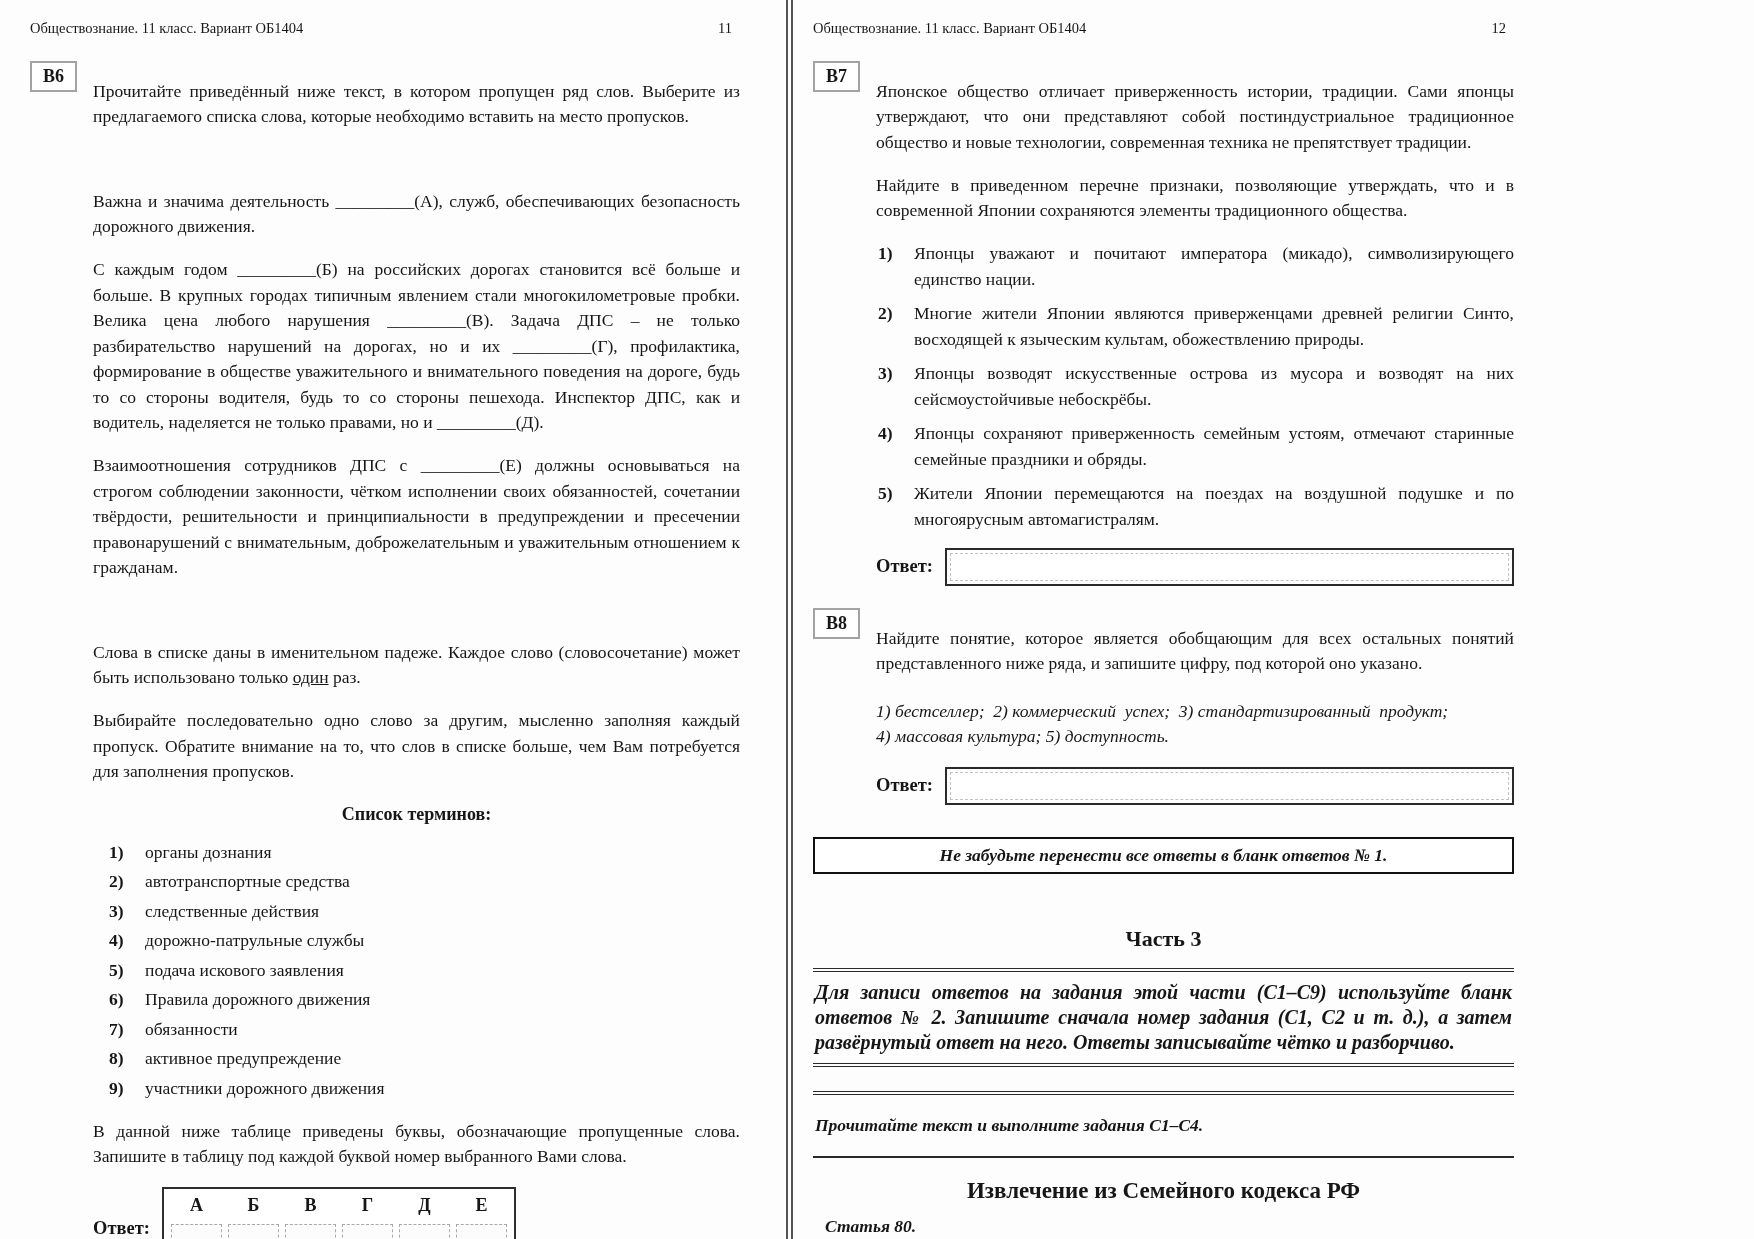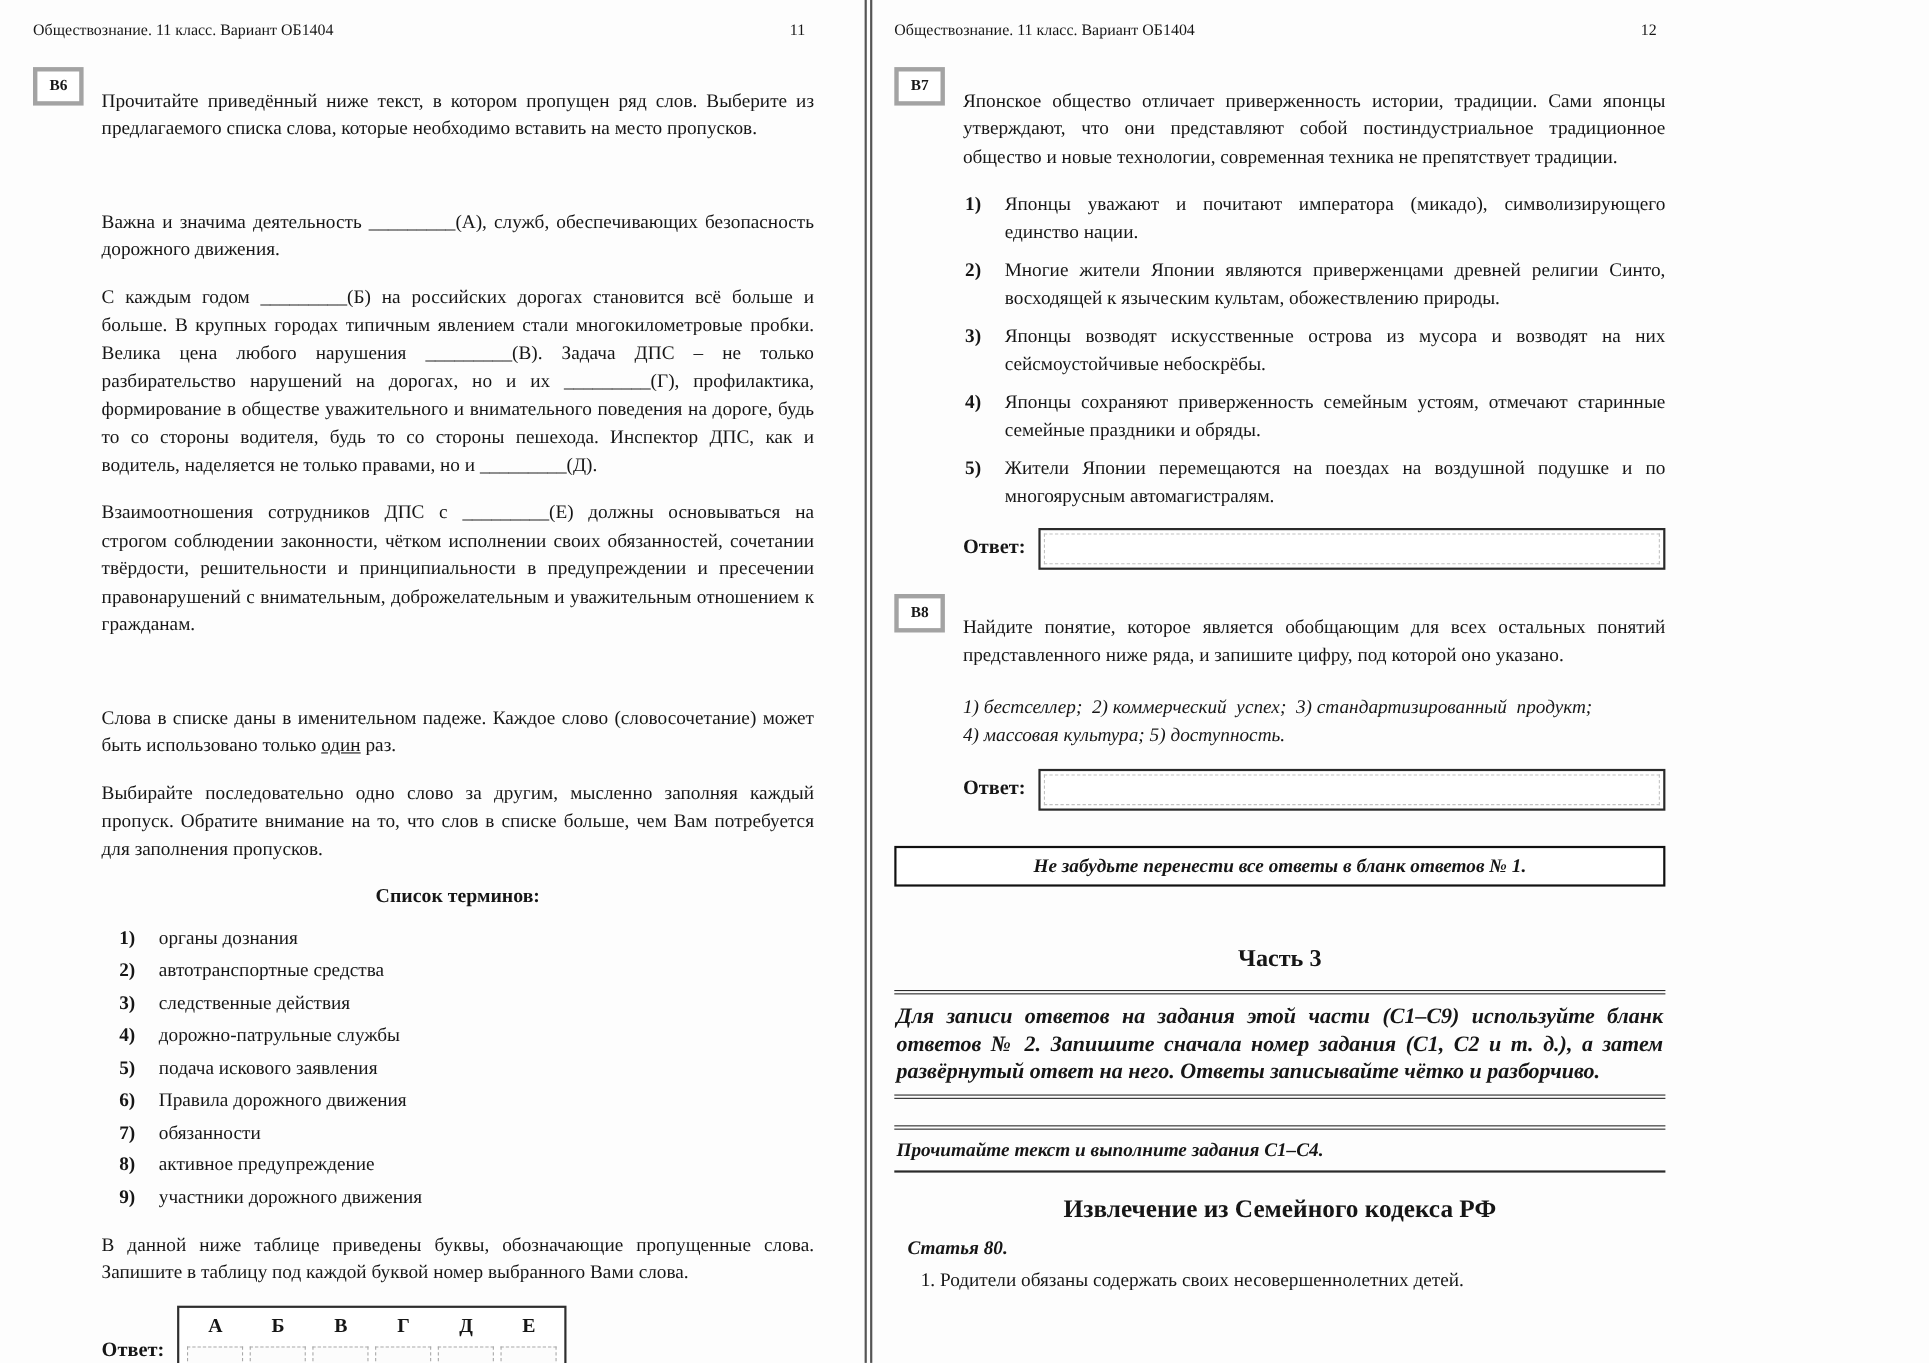--- a/index.html
+++ b/index.html
@@ -10,21 +10,21 @@
   .sheet{display:flex;width:1754px;height:1239px}
   .page{box-sizing:border-box}
   .page-left{width:786px;padding:20px 46px 0 30px}
   .page-right{width:968px;border-left:7px double #555;padding:20px 240px 0 20px}
 
   .hdr{display:flex;justify-content:space-between;align-items:baseline;
        font-size:14.5px;margin-bottom:24px}
   .hdr .pageno{margin-right:8px}
 
   .task{display:flex;align-items:flex-start;margin-bottom:6px}
-  .tlabel{border:4px solid #a3a3a3;font-weight:bold;font-size:14px;line-height:25px;
+  .tlabel{border:2px solid #a3a3a3;font-weight:bold;font-size:18px;line-height:25px;
           padding:1px 11px;margin-right:16px;flex:0 0 auto;background:#fff}
   .tbody{flex:1;font-size:17.5px;line-height:25.5px}
 
   .just{text-align:justify}
   .gap{height:24px}
   .gap-s{height:12px}
   u.word{text-decoration:underline}
 
   .terms-title{font-weight:bold;text-align:center;
                font-size:18px;margin:14px 0 12px}
@@ -49,21 +49,21 @@
   .options{font-style:italic;white-space:pre-wrap;margin-top:22px}
 
   .banner{border:2.5px solid #111;margin-top:28px;padding:6px 23px;text-align:center;
           font-weight:bold;font-style:italic;font-size:17.5px;background:#fff}
 
   .part3-title{text-align:center;font-weight:bold;font-size:22px;margin-top:52px}
   .instr{border-top:4px double #2a2a2a;border-bottom:4px double #2a2a2a;
          padding:8px 2px;margin-top:16px;font-weight:bold;font-style:italic;
          font-size:20px;line-height:25px;text-align:justify}
   .readnote{border-top:4px double #2a2a2a;border-bottom:2.5px solid #2a2a2a;
-            padding:8px 2px;margin-top:24px;font-weight:bold;font-style:italic;
+            padding:20px 2px;margin-top:24px;font-weight:bold;font-style:italic;
             font-size:17.5px}
   .doctitle{text-align:center;font-weight:bold;font-size:23px;margin-top:20px}
   .article{font-weight:bold;font-style:italic;font-size:17.5px;margin-top:12px;padding-left:12px}
   .p-ind{text-indent:24px;margin-top:6px;font-size:17.5px;line-height:25.5px}
 </style>
 </head>
 <body>
 
 <div class="sheet">
 
@@ -168,20 +168,21 @@
   <div class="page page-right">
     <div class="hdr">
       <span>Обществознание. 11 класс. Вариант ОБ1404</span>
       <span class="pageno">12</span>
     </div>
 
     <div class="task">
       <div class="tlabel">В7</div>
       <div class="tbody">
         <p class="just">Японское общество отличает приверженность истории, традиции. Сами японцы утверждают, что они представляют собой постиндустриальное традиционное общество и новые технологии, современная техника не препятствует традиции.</p>
+        <p class="just">Найдите в приведенном перечне признаки, позволяющие утверждать, что и в современной Японии сохраняются элементы традиционного общества.</p>
 
         <div>
           <div class="b7item">
               <span class="num">1)</span>
               <span class="just">Японцы уважают и почитают императора (микадо), символизирующего единство нации.</span>
             </div>
           <div class="b7item">
               <span class="num">2)</span>
               <span class="just">Многие жители Японии являются приверженцами древней религии Синто, восходящей к языческим культам, обожествлению природы.</span>
             </div>

